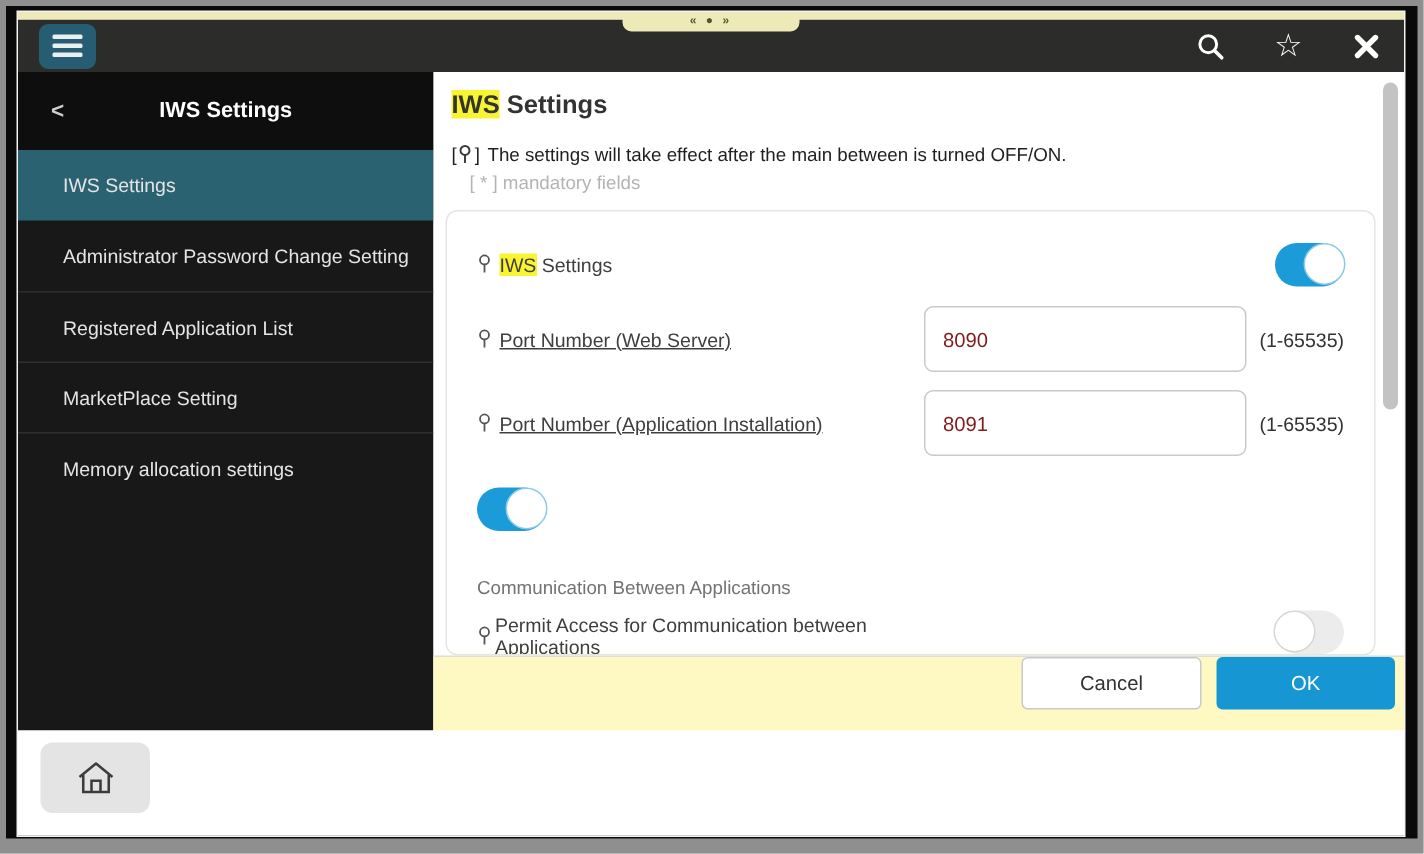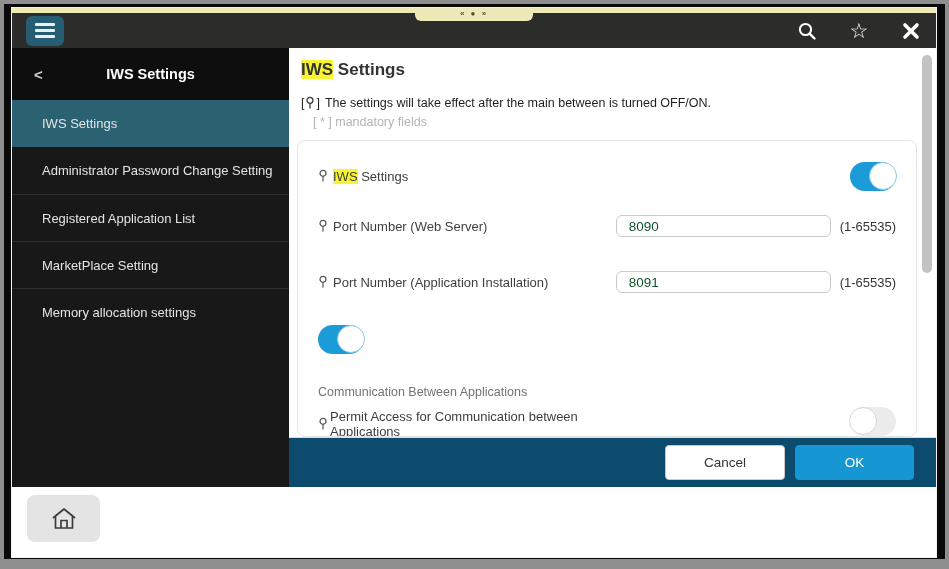--- a/index.html
+++ b/index.html
@@ -44,37 +44,37 @@
   .panel { position:absolute; left:8px; top:92px; width:620px; height:297px; border:1px solid #e5e5e5; border-radius:8px; background:#fff; overflow:hidden; padding:0 20px; }
   .row { display:flex; align-items:center; }
   .row-label { display:flex; align-items:center; gap:5px; font-size:13px; color:#3e3e3e; }
   .key-ic { flex:none; }
   .r1 { margin-top:14px; height:42px; justify-content:space-between; }
   .r2 { margin-top:10px; height:38px; }
   .r3 { margin-top:18px; height:38px; }
   .r4 { margin-top:20px; height:36px; justify-content:space-between; }
   .r5 { margin-top:26px; height:18px; font-size:12.5px; color:#737373; }
   .r6 { margin-top:6px; height:60px; justify-content:space-between; align-items:flex-start; }
-  .r2 .row-label, .r3 .row-label { flex:1; }
-  .port-input { width:215px; height:22px; border:1px solid #c9c9c9; border-radius:6px; font-size:13.5px; color:#14532d; padding-left:12px; font-family:"Liberation Sans",sans-serif; outline:none; background:#fff; }
+  .r2 .row-label, .r3 .row-label { flex:1;text-decoration:underline; }
+  .port-input { width:215px; height:44px; border:1px solid #c9c9c9; border-radius:6px; font-size:13.5px; color:#7f1d1d; padding-left:12px; font-family:"Liberation Sans",sans-serif; outline:none; background:#fff; }
   .range { font-size:13px; color:#333; margin-left:9px; white-space:nowrap; }
   .two-line { display:flex; gap:2px; font-size:13px; color:#3e3e3e; margin-top:2px; }
   .two-line .lines { line-height:15px; }
 
   
   .toggle { position:relative; width:46px; height:29px; border-radius:15px; flex:none; }
   .toggle.on { background:#1b9cd8; }
   .toggle.off { background:#ececec; }
   .toggle .knob { position:absolute; top:0; width:28px; height:28px; border-radius:50%; background:#fff; }
   .toggle.on .knob { right:-1px; border:1px solid #8ec9e6; }
   .toggle.off .knob { left:-1px; border:1px solid #d6d6d6; }
   .r6 .toggle { margin-top:0px; }
 
   
-  .footbar { position:absolute; left:0; top:389px; width:647px; height:50px; background:#0c4a6e; border-top:1px solid #ddd; display:flex; align-items:center; justify-content:flex-end; gap:10px; padding-right:22px; }
+  .footbar { position:absolute; left:0; top:389px; width:647px; height:50px; background:#fef9c3; border-top:1px solid #ddd; display:flex; justify-content:flex-end; gap:10px; padding-right:6px; }
   .btn { height:35px; border-radius:4px; font-size:13.5px; display:flex; align-items:center; justify-content:center; }
   .btn-cancel { width:120px; background:#fff; border:1px solid #c9c9c9; color:#333; }
   .btn-ok { width:119px; background:#1697d4; border:1px solid #1697d4; color:#fff; }
 
   
   .scroll-thumb { position:absolute; right:4px; top:7px; width:10px; height:218px; border-radius:5px; background:#c3c3c3; }
 
   
   .sysbar { position:absolute; left:0; top:479px; width:924px; height:70px; background:#fff; }
   .home-btn { position:absolute; left:15px; top:8px; width:73px; height:47px; background:#e4e4e4; border-radius:8px; display:flex; align-items:center; justify-content:center; }

